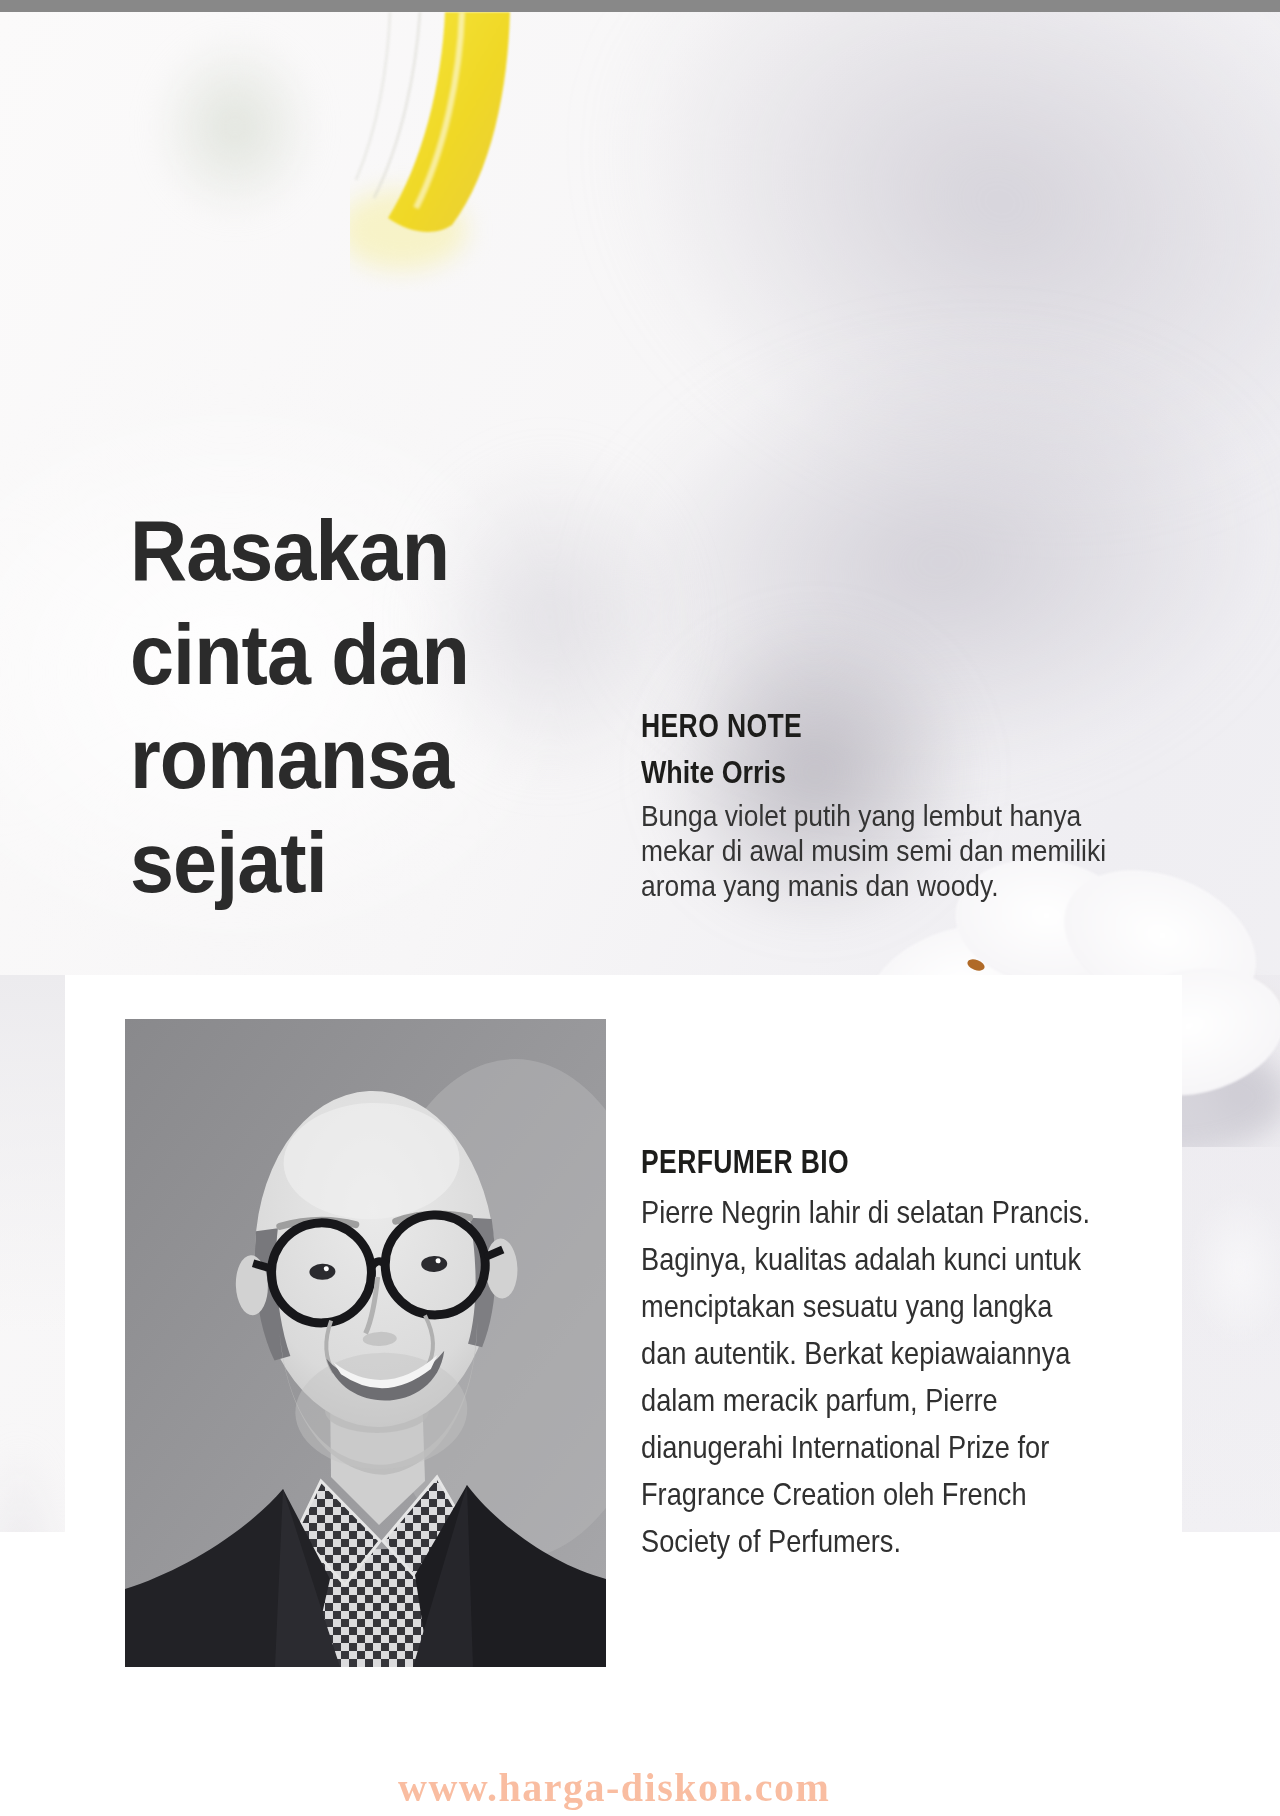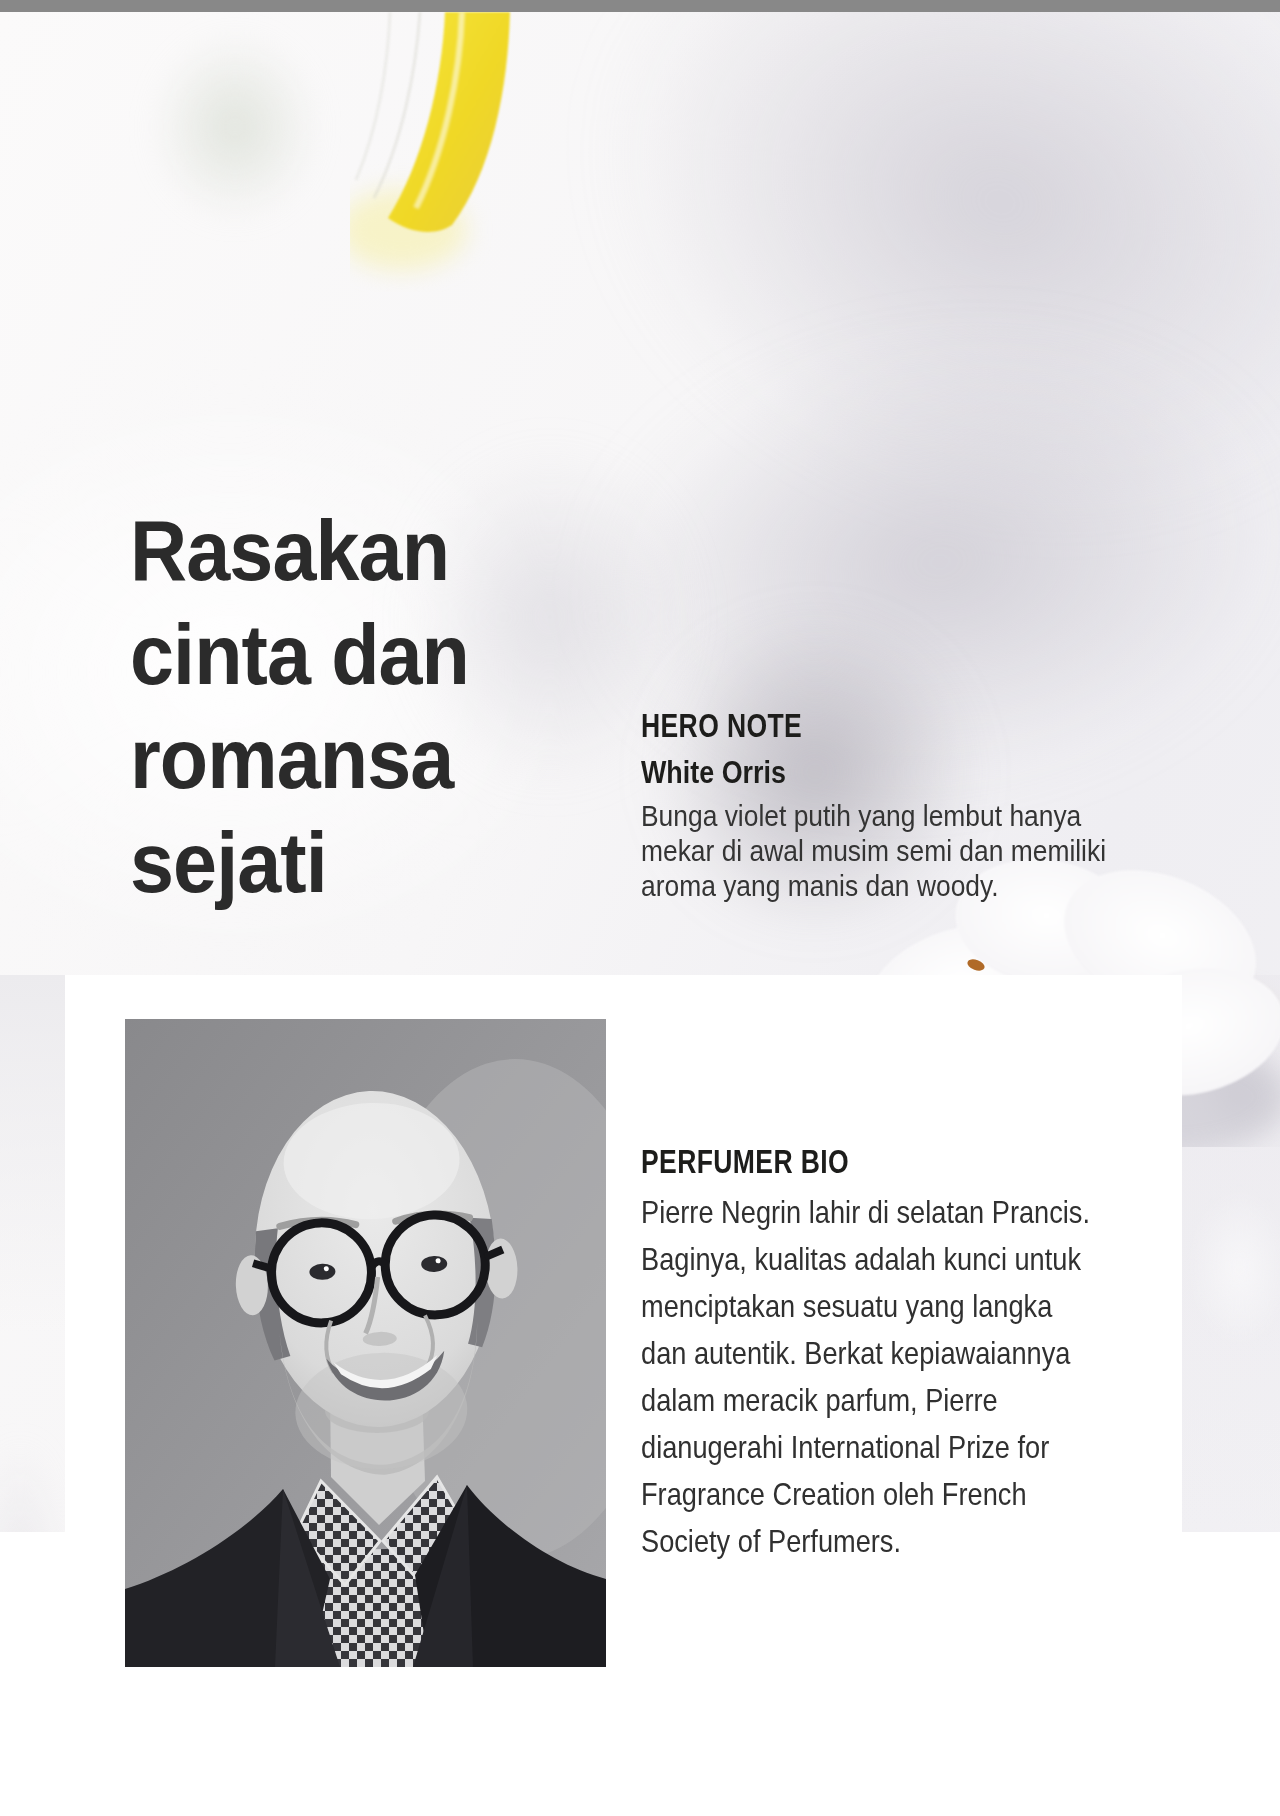--- a/index.html
+++ b/index.html
@@ -202,14 +202,15 @@
   <div class="abs col label bio-label">PERFUMER BIO</div>
   <div class="abs col bio-text">Pierre Negrin lahir di selatan Prancis.
 Baginya, kualitas adalah kunci untuk
 menciptakan sesuatu yang langka
 dan autentik. Berkat kepiawaiannya
 dalam meracik parfum, Pierre
 dianugerahi International Prize for
 Fragrance Creation oleh French
 Society of Perfumers.</div>
 
+  <div class="abs watermark">www.harga-diskon.com</div>
 
 </div>
 
 </body></html>

